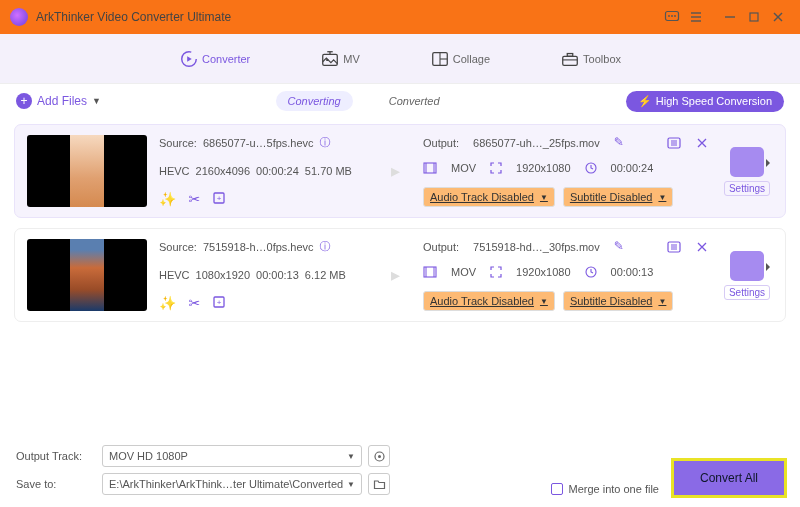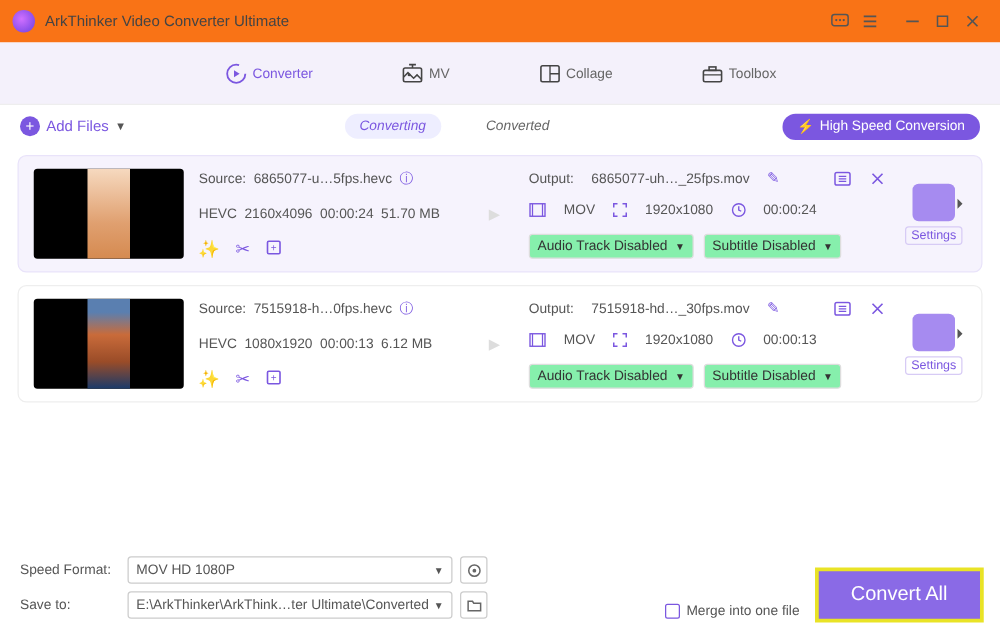--- a/index.html
+++ b/index.html
@@ -37,36 +37,36 @@
 .srow .info-ic { color: #7b57e0; font-size: 11px; }
 .icons-row { display: flex; gap: 12px; color: #7b57e0; font-size: 14px; }
 .iconbtn { cursor: pointer; }
 
 .arrow { width: 20px; align-self: center; color: #ddd; font-size: 18px; }
 
 .outcol { flex: 1; display: flex; flex-direction: column; justify-content: space-between; }
 .orow { display: flex; align-items: flex-end; gap: 14px; font-size: 11px; color: #555; }
 .orow .mico { color: #7b57e0; font-size: 12px; }
 .selects { display: flex; gap: 8px; }
-.sel-box { font-size: 11px; padding: 3px 6px; border: 1px solid #ddd; background: #86efac; display: flex; align-items: center; gap: 6px; min-width: 110px; justify-content: space-between; cursor: pointer; border-radius: 3px; }
+.sel-box { font-size: 11px; padding: 3px 6px; border: 1px solid #ddd; background: #fdba74; display: flex; align-items: center; gap: 6px; min-width: 110px; justify-content: space-between; cursor: pointer; border-radius: 3px; text-decoration: underline; }
 
 .fmtcol { flex-shrink: 0; width: 52px; display: flex; flex-direction: column; align-items: center; justify-content: center; gap: 4px; }
 .fmtbadge { width: 34px; height: 30px; background: #a68bf0; border-radius: 5px; position: relative; cursor: pointer; }
 .fmtbadge::after { content: ""; position: absolute; right: -10px; top: 12px; border: 4px solid transparent; border-left-color: #555; }
 .fmt-lbl { font-size: 10px; color: #7b57e0; border: 1px solid #d7cbf5; border-radius: 3px; padding: 1px 4px; }
 
 .bottombar { position: absolute; bottom: 12px; left: 0; right: 0; padding: 0 16px; display: flex; align-items: flex-end; gap: 14px; }
 .leftctl { display: flex; flex-direction: column; gap: 6px; }
 .ctlrow { display: flex; align-items: center; gap: 6px; font-size: 11px; color: #555; }
 .ctlrow label { width: 80px; }
 .selwide { border: 1px solid #ccc; padding: 4px 6px; min-width: 260px; display: flex; justify-content: space-between; align-items: center; font-size: 11px; background: #fff; cursor: pointer; border-radius: 3px; }
 .smallic { width: 22px; height: 22px; border: 1px solid #ccc; display: flex; align-items: center; justify-content: center; color: #666; cursor: pointer; border-radius: 3px; font-size: 12px; }
 .merge { display: flex; align-items: center; gap: 5px; font-size: 11px; color: #555; margin-left: auto; margin-right: 1px; }
 .merge .cb { width: 12px; height: 12px; border: 1.5px solid #7b57e0; border-radius: 2px; }
-.convertall { background: #8a6ae6; color: #ffffff; border: none; border-radius: 0; padding: 10px 26px; font-size: 16px; cursor: pointer; box-shadow: 0 0 0 3px #e9e326; }
+.convertall { background: #8a6ae6; color: #0f172a; border: none; border-radius: 0; padding: 10px 26px; font-size: 12px; cursor: pointer; box-shadow: 0 0 0 3px #e9e326; }
 
 svg { display: block; }
 </style>
 </head>
 <body>
 
 <div class="titlebar">
   <div class="logo"></div>
   <div class="title">ArkThinker Video Converter Ultimate</div>
   <div class="tbicon">
@@ -339,21 +339,21 @@
       <div class="fmtbadge"></div>
       <div class="fmt-lbl">Settings</div>
     </div>
   </div>
 
 </div>
 
 <div class="bottombar">
   <div class="leftctl">
     <div class="ctlrow">
-      <label>Speed Format:</label>
+      <label>Output Track:</label>
       <div class="selwide">
         <span>MOV HD 1080P</span>
           <span style="font-size:8px">▼</span>
       </div>
       <div class="smallic">
         <svg width="13" height="13" viewBox="0 0 13 13">
             <circle cx="6.5" cy="6.5" r="4.5" fill="none" stroke="#666" stroke-width="1.2"></circle>
             <circle cx="6.5" cy="6.5" r="1.5" fill="#666"></circle>
           </svg>
       </div>

